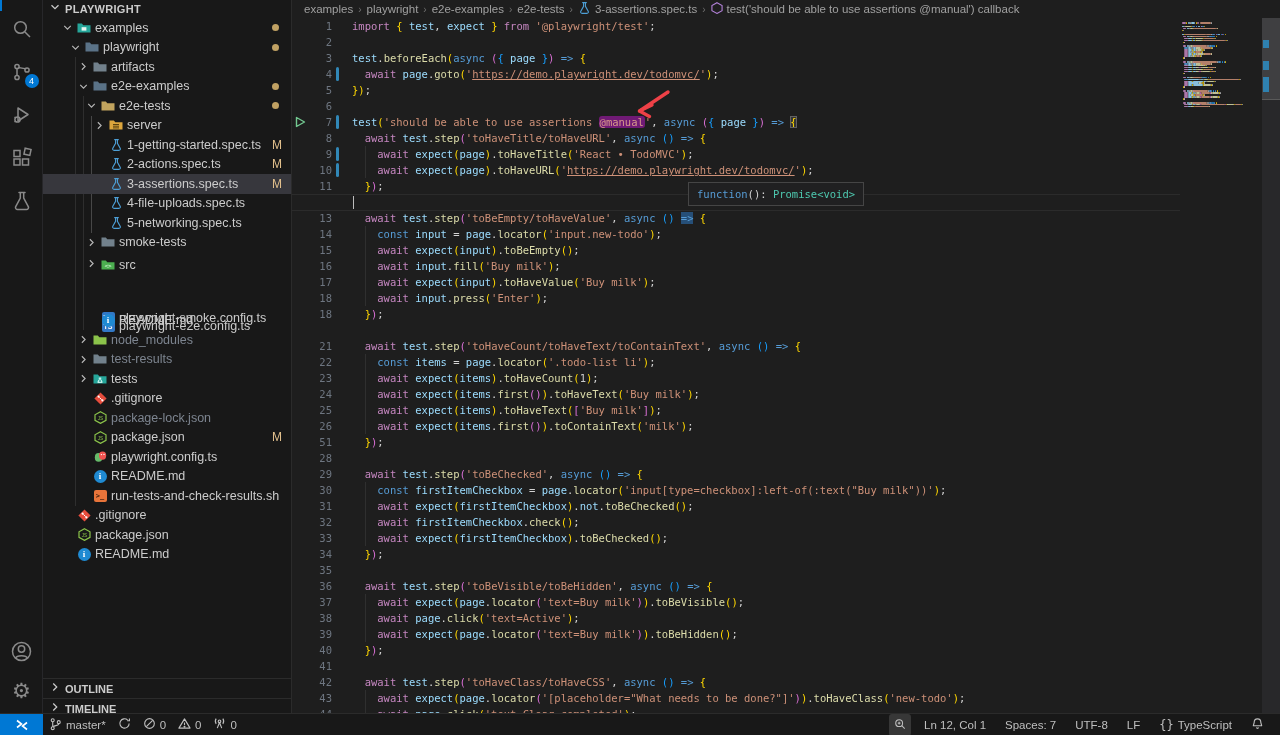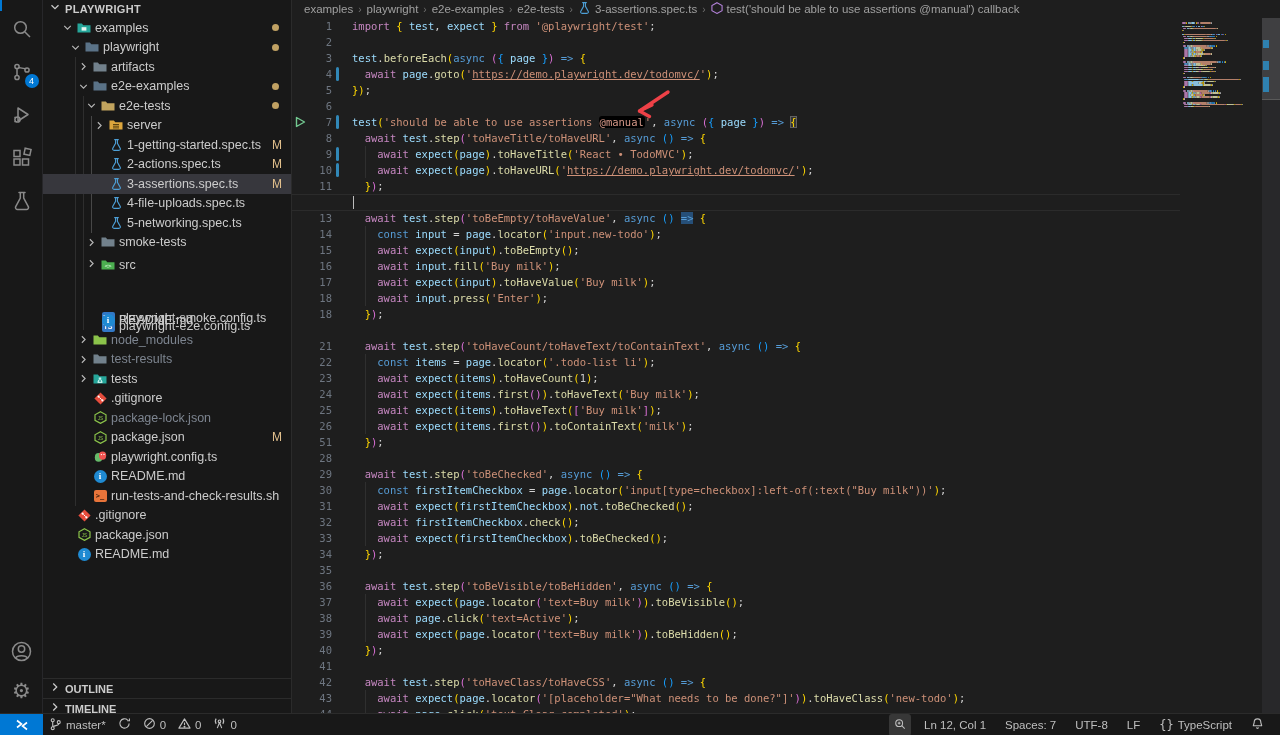--- a/index.html
+++ b/index.html
@@ -51,21 +51,21 @@
   .cline .code { position:absolute; left:60px; top:0; cursor:text; }
   .gitbar { position:absolute; left:44px; top:1px; width:3px; height:14px; background:#3188b8; border-radius:2px; }
   .iguide { position:absolute; left:72.5px; top:0; width:1px; height:16px; background:#2f2f2f; }
   .curline-border { position:absolute; left:0; width:888px; height:1px; background:#2b2b2b; }
   #cursor { position:absolute; left:60.5px; width:1.5px; height:13px; background:#bdbdbd; }
   .play-glyph { position:absolute; left:3px; top:2px; }
   
   .tk-k{color:#C586C0}.tk-b{color:#569CD6}.tk-v{color:#9CDCFE}.tk-f{color:#DCDCAA}
   .tk-s{color:#CE9178}.tk-u{color:#CE9178;text-decoration:underline}
   .tk-p{color:#d4d4d4}.tk-G{color:#FFD700}.tk-P{color:#DA70D6}.tk-B{color:#179FFF}.tk-t{color:#4EC9B0}
-  .tk-m{color:#d89a8a;background:#000000;border-radius:3px;padding:0 1px;}
+  .tk-m{color:#d89a8a;background:#701a75;border-radius:3px;padding:0 1px;}
   .tk-x{color:#FFD700;outline:1px solid #626262;outline-offset:-1px;background:#333;}
   .tk-h{color:#569CD6;background:#264f78;}
   #tooltip { position:absolute; left:396px; top:182px; height:24px; background:#202021; border:1px solid #454545;
     font-family:"DejaVu Sans Mono",monospace; font-size:10.5px; line-height:22px; padding:0 8px; white-space:pre; z-index:30; }
   #annotation-arrow { position:absolute; left:330px; top:78px; z-index:40; pointer-events:none; }
   
   #minimap { position:absolute; left:888px; top:18px; width:82px; height:695px; cursor:pointer; }
   .mm-seg { position:absolute; height:1.6px; border-radius:1px; opacity:.85; }
   #scrollbar { position:absolute; left:970px; top:18px; width:18px; height:695px; background:#28282a; cursor:pointer; }
   #scroll-slider { position:absolute; left:0; top:0; width:18px; height:81px; background:#3f3f41; }
@@ -548,20 +548,21 @@
         <div class="cline" style="top: 608px;"><span class="num">39</span><div class="iguide"></div><span class="code"><span class="tk-p">    </span><span class="tk-k">await</span><span class="tk-p"> </span><span class="tk-v">expect</span><span class="tk-G">(</span><span class="tk-v">page</span><span class="tk-p">.</span><span class="tk-f">locator</span><span class="tk-P">(</span><span class="tk-s">'text=Buy milk'</span><span class="tk-P">)</span><span class="tk-G">)</span><span class="tk-p">.</span><span class="tk-f">toBeHidden</span><span class="tk-G">()</span><span class="tk-p">;</span></span></div>
         <div class="cline" style="top: 624px;"><span class="num">40</span><span class="code"><span class="tk-p">  </span><span class="tk-G">}</span><span class="tk-P">)</span><span class="tk-p">;</span></span></div>
         <div class="cline" style="top: 640px;"><span class="num">41</span><span class="code"></span></div>
         <div class="cline" style="top: 656px;"><span class="num">42</span><span class="code"><span class="tk-p">  </span><span class="tk-k">await</span><span class="tk-p"> </span><span class="tk-v">test</span><span class="tk-p">.</span><span class="tk-f">step</span><span class="tk-P">(</span><span class="tk-s">'toHaveClass/toHaveCSS'</span><span class="tk-p">, </span><span class="tk-b">async</span><span class="tk-p"> </span><span class="tk-B">()</span><span class="tk-p"> </span><span class="tk-b">=&gt;</span><span class="tk-p"> </span><span class="tk-G">{</span></span></div>
         <div class="cline" style="top: 672px;"><span class="num">43</span><div class="iguide"></div><span class="code"><span class="tk-p">    </span><span class="tk-k">await</span><span class="tk-p"> </span><span class="tk-v">expect</span><span class="tk-G">(</span><span class="tk-v">page</span><span class="tk-p">.</span><span class="tk-f">locator</span><span class="tk-P">(</span><span class="tk-s">'[placeholder="What needs to be done?"]'</span><span class="tk-P">)</span><span class="tk-G">)</span><span class="tk-p">.</span><span class="tk-f">toHaveClass</span><span class="tk-G">(</span><span class="tk-s">'new-todo'</span><span class="tk-G">)</span><span class="tk-p">;</span></span></div>
         <div class="cline" style="top: 688px;"><span class="num">44</span><div class="iguide"></div><span class="code"><span class="tk-p">    </span><span class="tk-k">await</span><span class="tk-p"> </span><span class="tk-v">page</span><span class="tk-p">.</span><span class="tk-f">click</span><span class="tk-G">(</span><span class="tk-s">'text=Clear completed'</span><span class="tk-G">)</span><span class="tk-p">;</span></span></div>
         <div class="curline-border" style="top: 175.5px;"></div>
         <div class="curline-border" style="top: 191.5px;"></div>
         <div id="cursor" style="top: 177.5px;"></div>
       </div>
+    <div id="tooltip"><span class="tk-b">function</span><span class="tk-p">(): </span><span class="tk-t">Promise&lt;void&gt;</span></div>
     <svg id="annotation-arrow" width="60" height="46" viewBox="0 0 60 46">
       <path d="M46 14 L19 32" stroke="#ee4147" stroke-width="3.4" stroke-linecap="round" fill="none"></path>
       <path d="M17.5 33 L30 27" stroke="#ee4147" stroke-width="3.4" stroke-linecap="round" fill="none"></path>
       <path d="M17.5 33 L27.5 38.5" stroke="#ee4147" stroke-width="3.4" stroke-linecap="round" fill="none"></path>
     </svg>
     <div id="minimap">
         <div class="mm-seg" style="left: 2px; top: 4px; width: 4.34px; background: rgb(197, 134, 192);"></div>
         <div class="mm-seg" style="left: 6.34px; top: 4px; width: 1px; background: rgb(255, 215, 0);"></div>
         <div class="mm-seg" style="left: 7.58px; top: 4px; width: 2.48px; background: rgb(156, 220, 254);"></div>
         <div class="mm-seg" style="left: 10.06px; top: 4px; width: 1.24px; background: rgb(189, 189, 189);"></div>

